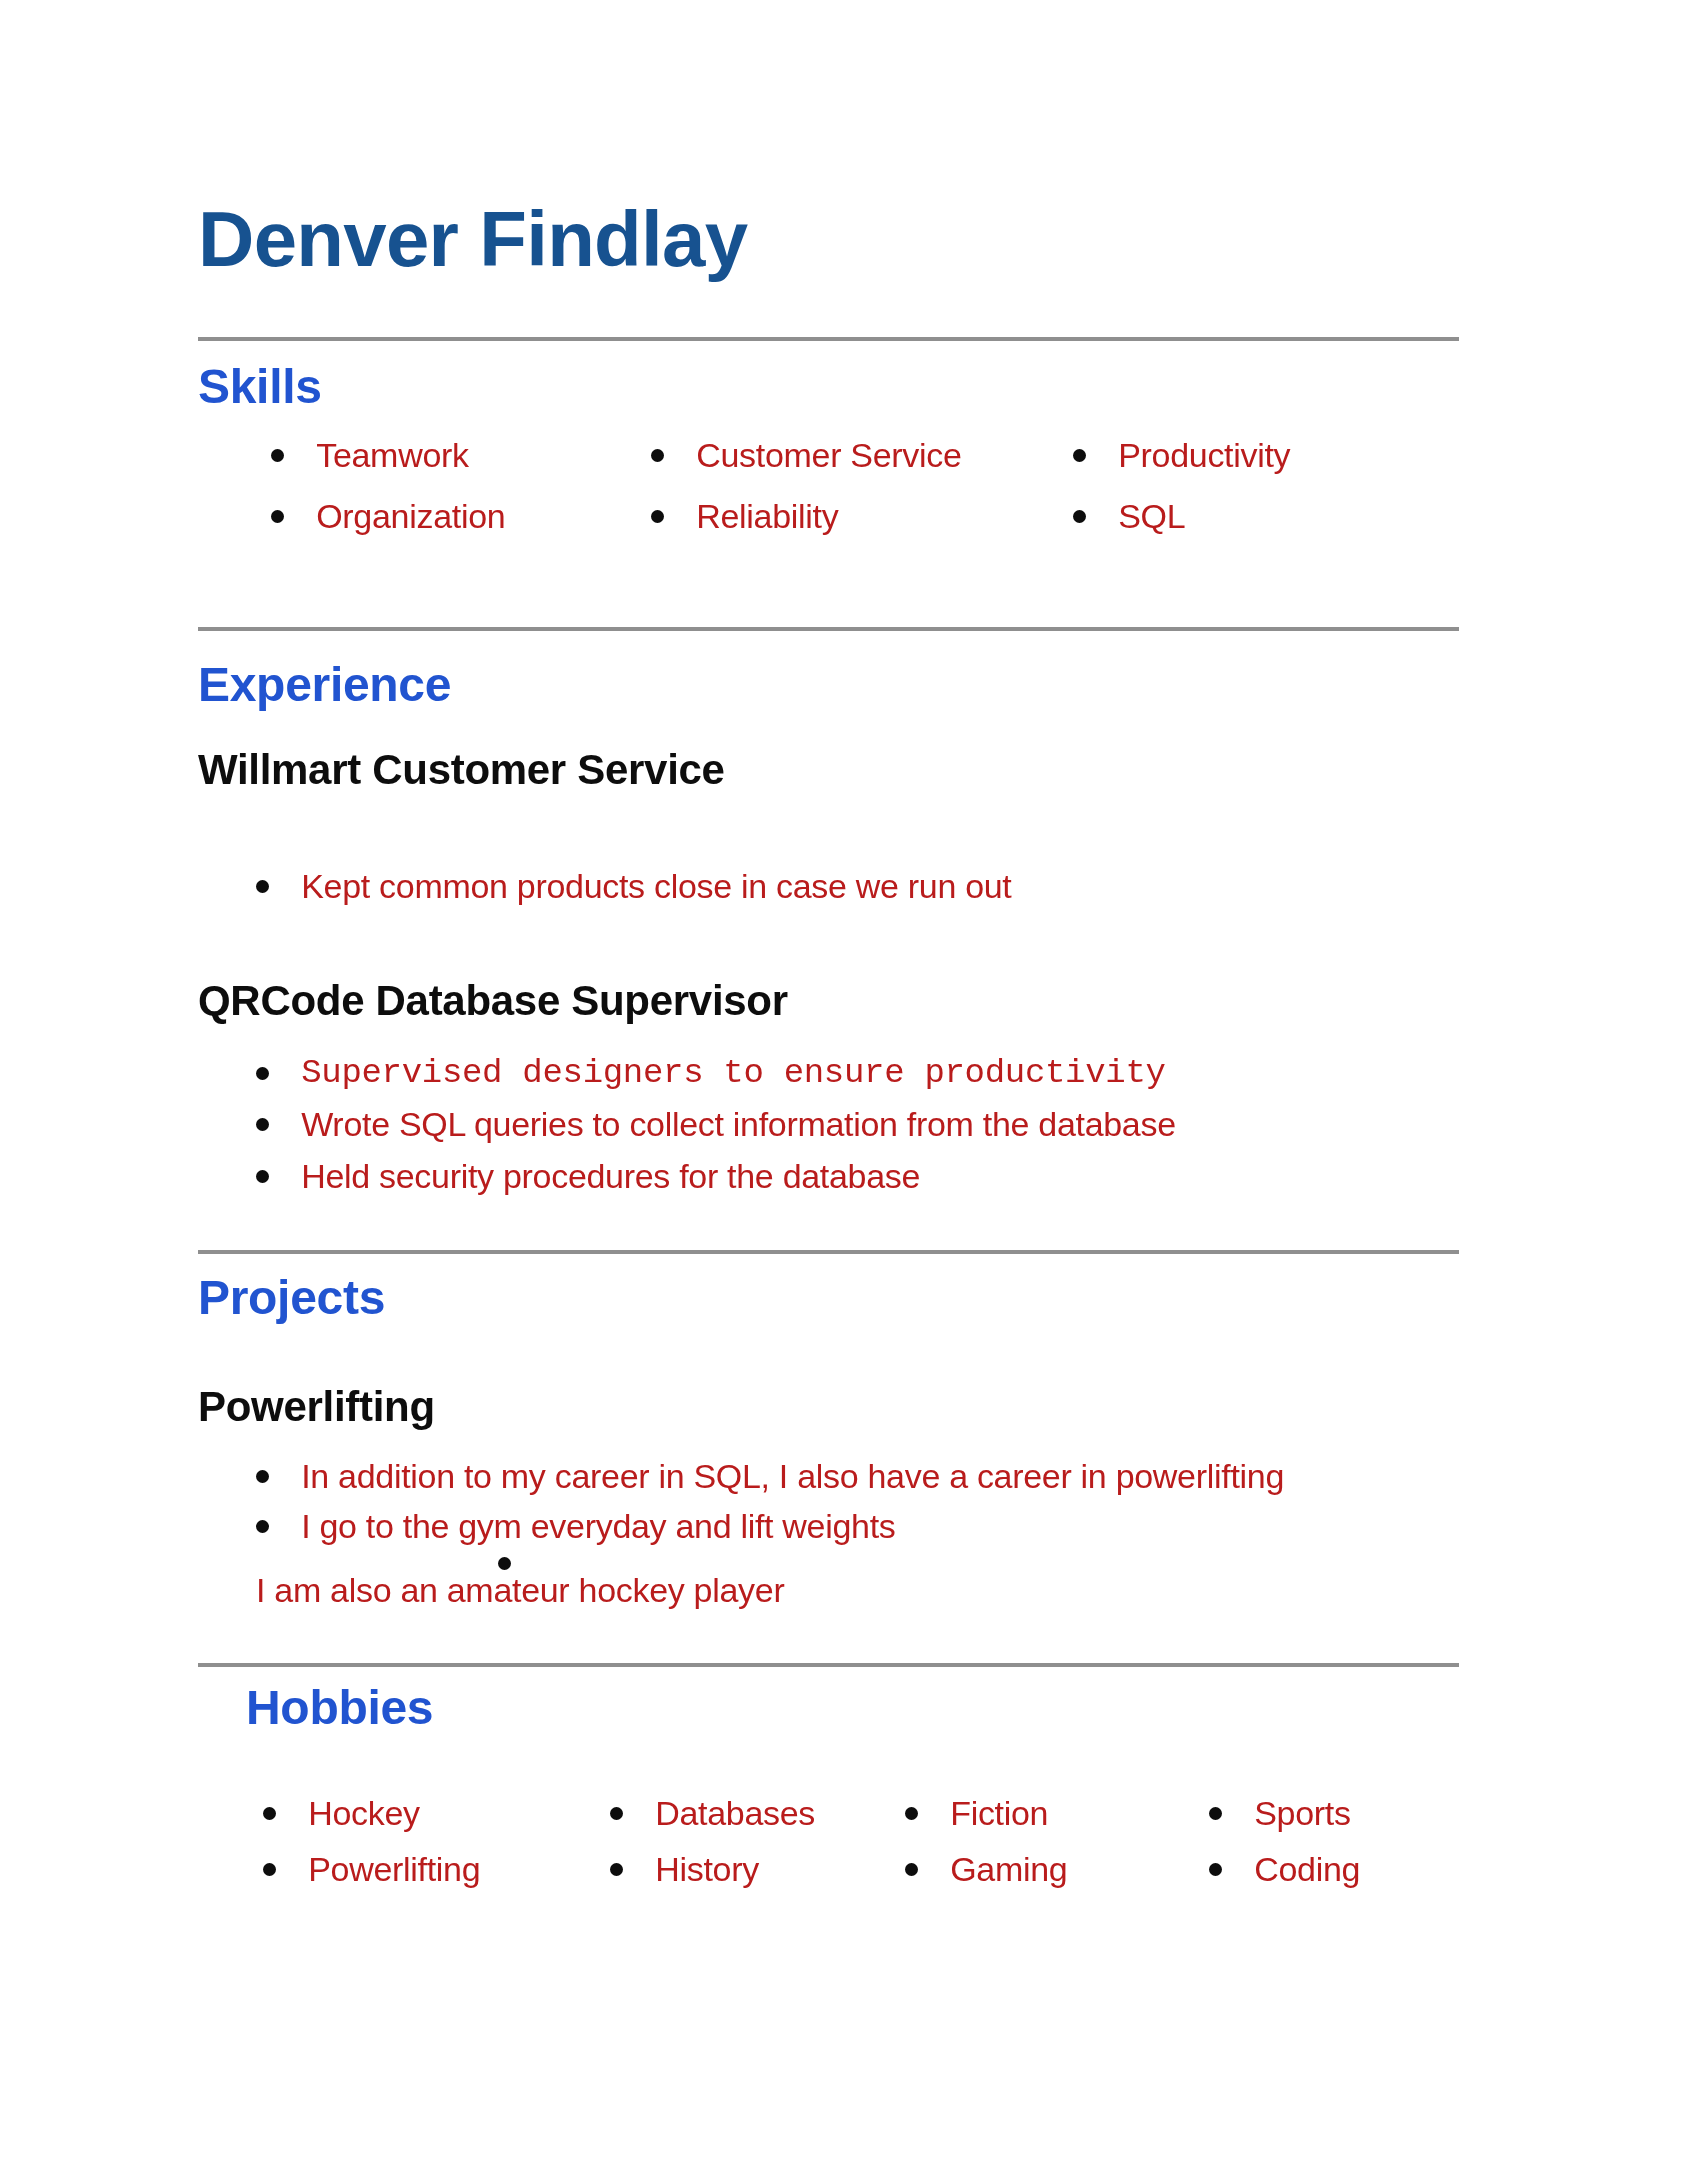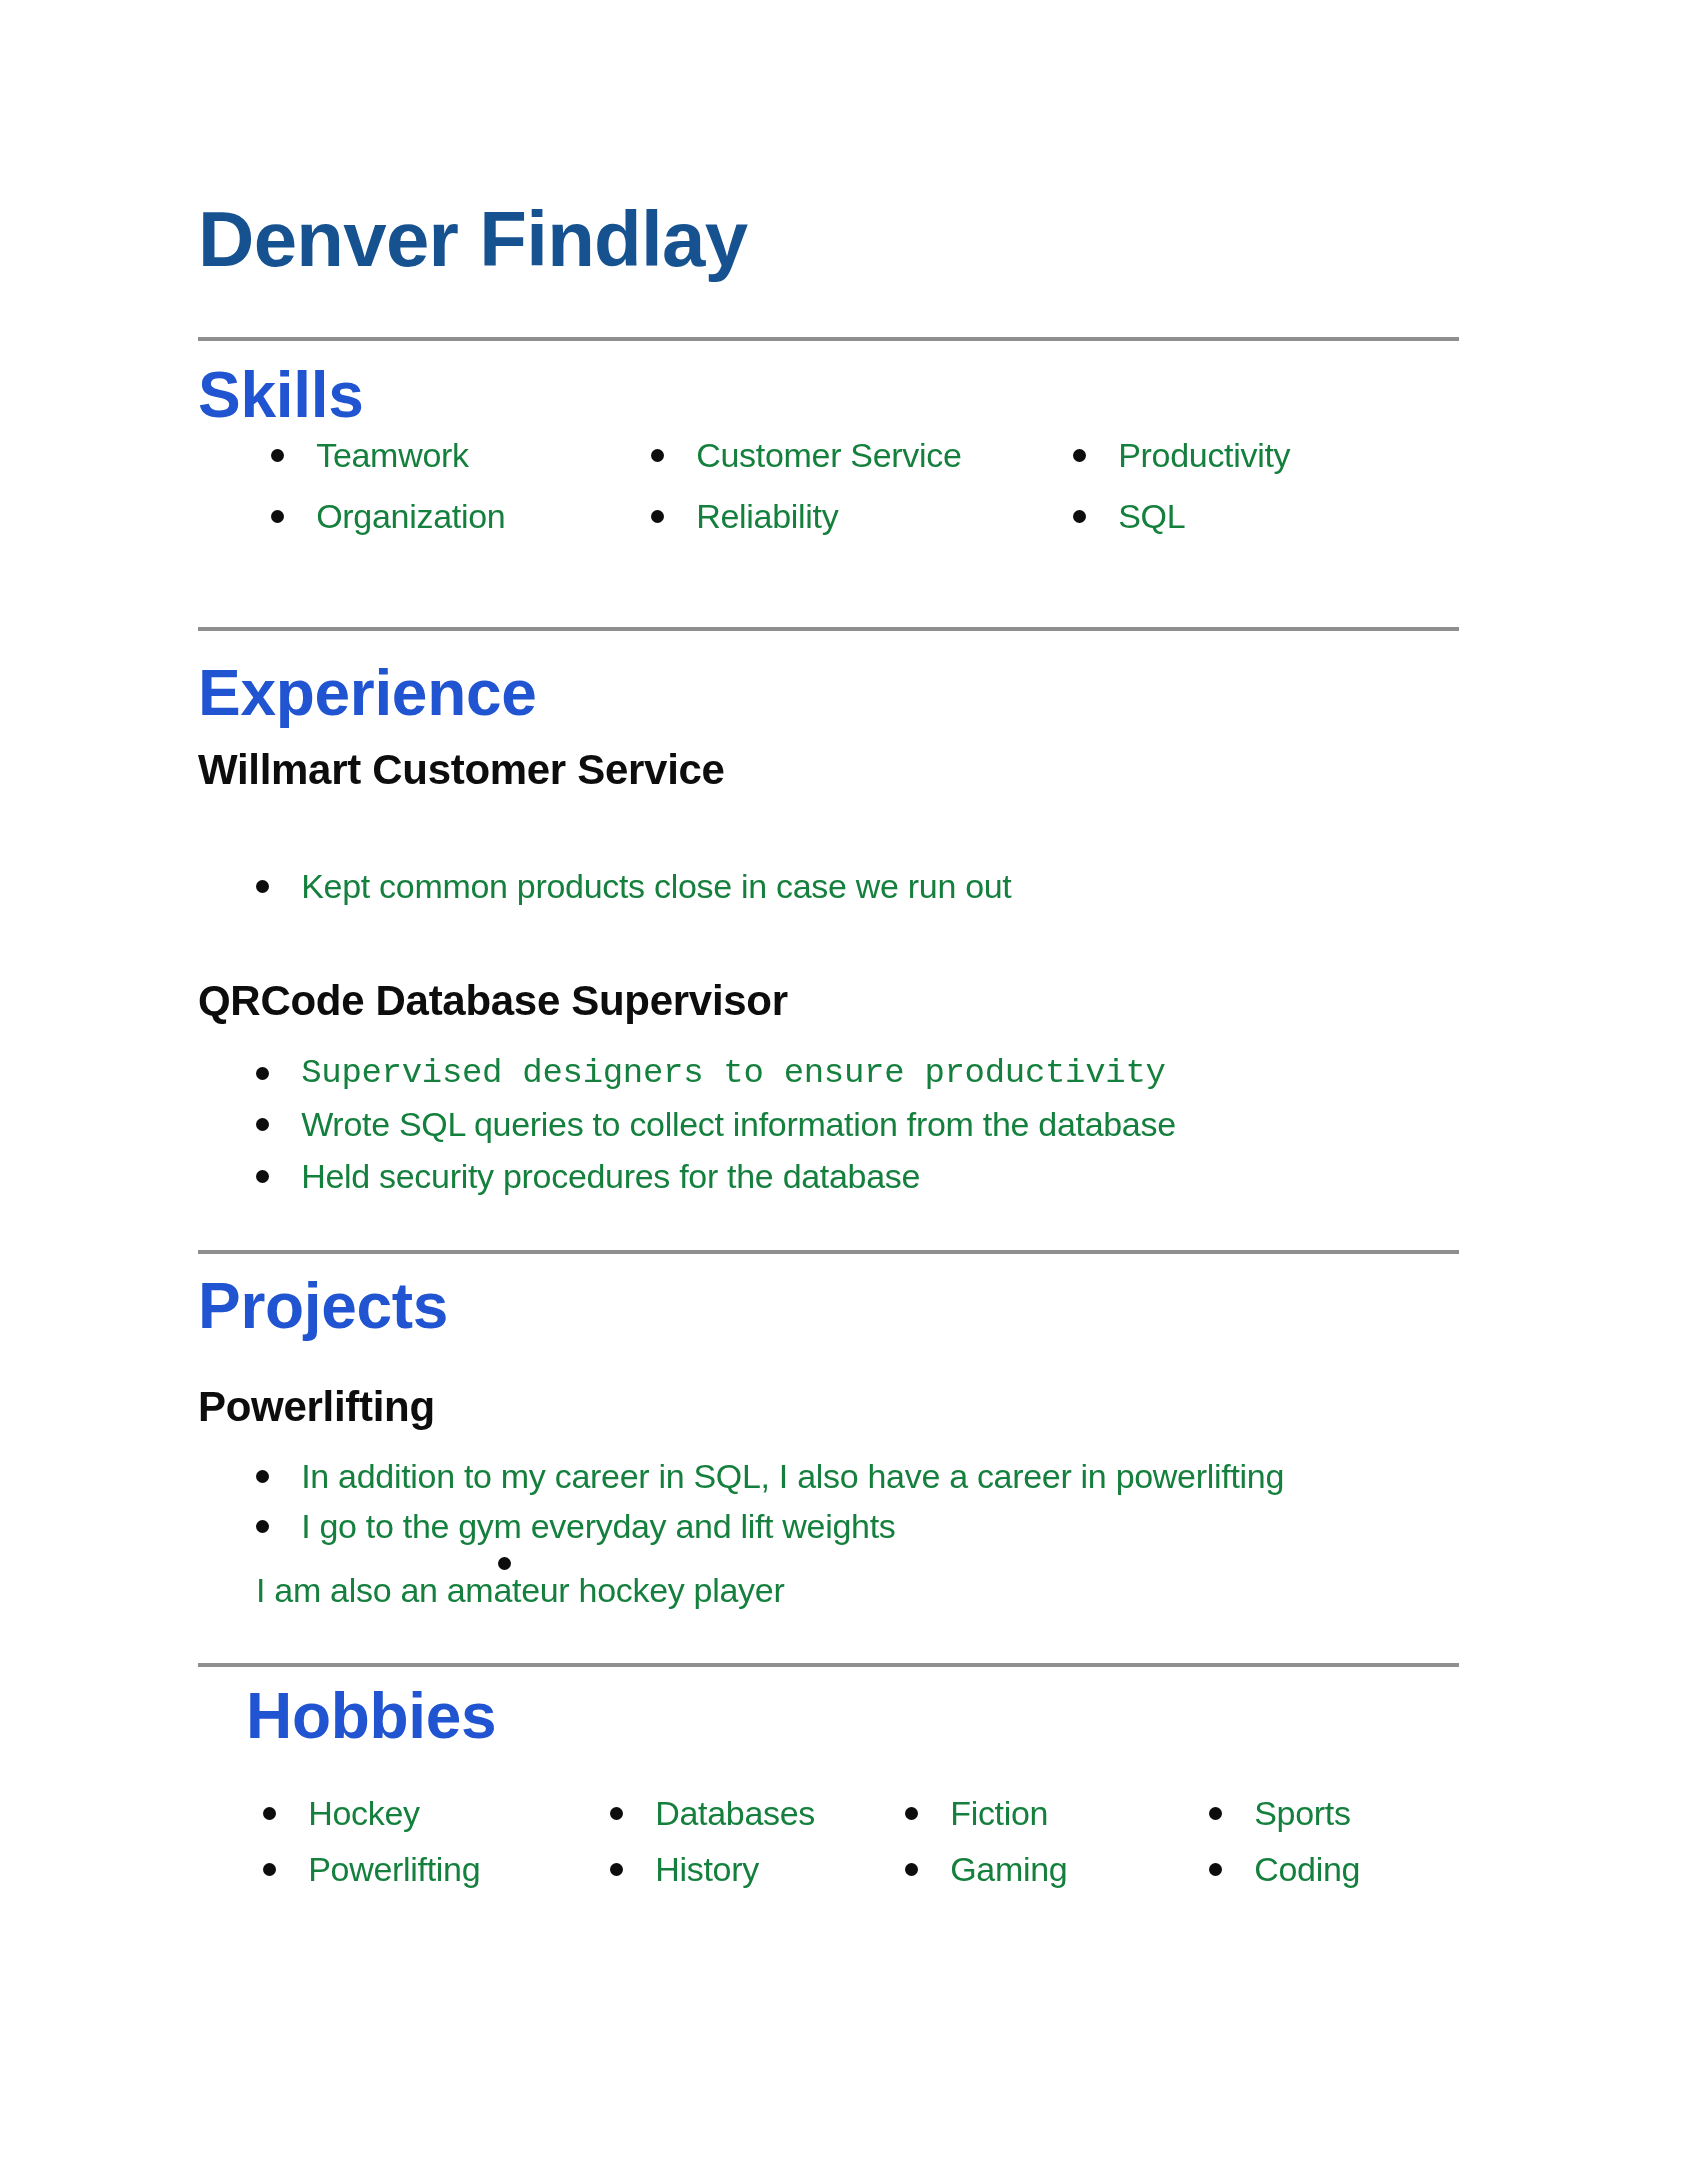--- a/index.html
+++ b/index.html
@@ -15,30 +15,30 @@
   .abs{position:absolute;left:198px;line-height:1;}
   .doc-title{
     top:200px;
     font-size:78px;font-weight:700;color:#175290;letter-spacing:-0.7px;
   }
   .rule{
     position:absolute;left:198px;width:1290px;height:4px;background:#8f8f8f;
   }
   .rule1{top:337px;} .rule2{top:627px;} .rule3{top:1250px;} .rule4{top:1663px;}
   .sec-heading{
-    font-size:64px;font-weight:700;color:#2154d0;letter-spacing:-0.3px;
+    font-size:48px;font-weight:700;color:#2154d0;letter-spacing:-0.3px;
   }
   .h-skills{top:363px;} .h-experience{top:661px;} .h-projects{top:1274px;} .h-hobbies{top:1684px;margin-left:48px;}
   .job-title{
     font-size:42px;font-weight:700;color:#0d0d0d;letter-spacing:-0.3px;
   }
   .t-willmart{top:749px;} .t-qrcode{top:980px;} .t-powerlifting{top:1386px;}
   .li{
     position:absolute;display:inline-flex;align-items:center;white-space:nowrap;
-    font-size:34px;color:#15803d;letter-spacing:-0.3px;line-height:1.2;
+    font-size:34px;color:#b91c1c;letter-spacing:-0.3px;line-height:1.2;
   }
   .dot{
     width:13.2px;height:13.2px;border-radius:50%;background:#0d0d0d;
     display:inline-block;flex:0 0 auto;margin-right:32px;
   }
   
   .bullet-line{left:256px;}
   .eb1{top:815px;} .eb2{top:866px;}
   .qb1{top:1053px;font-family:Liberation Mono, monospace;} .qb2{top:1104px;} .qb3{top:1156px;}
   .pb1{top:1456px;} .pb2{top:1506px;} .pb3{top:1557px;flex-direction:column;}

